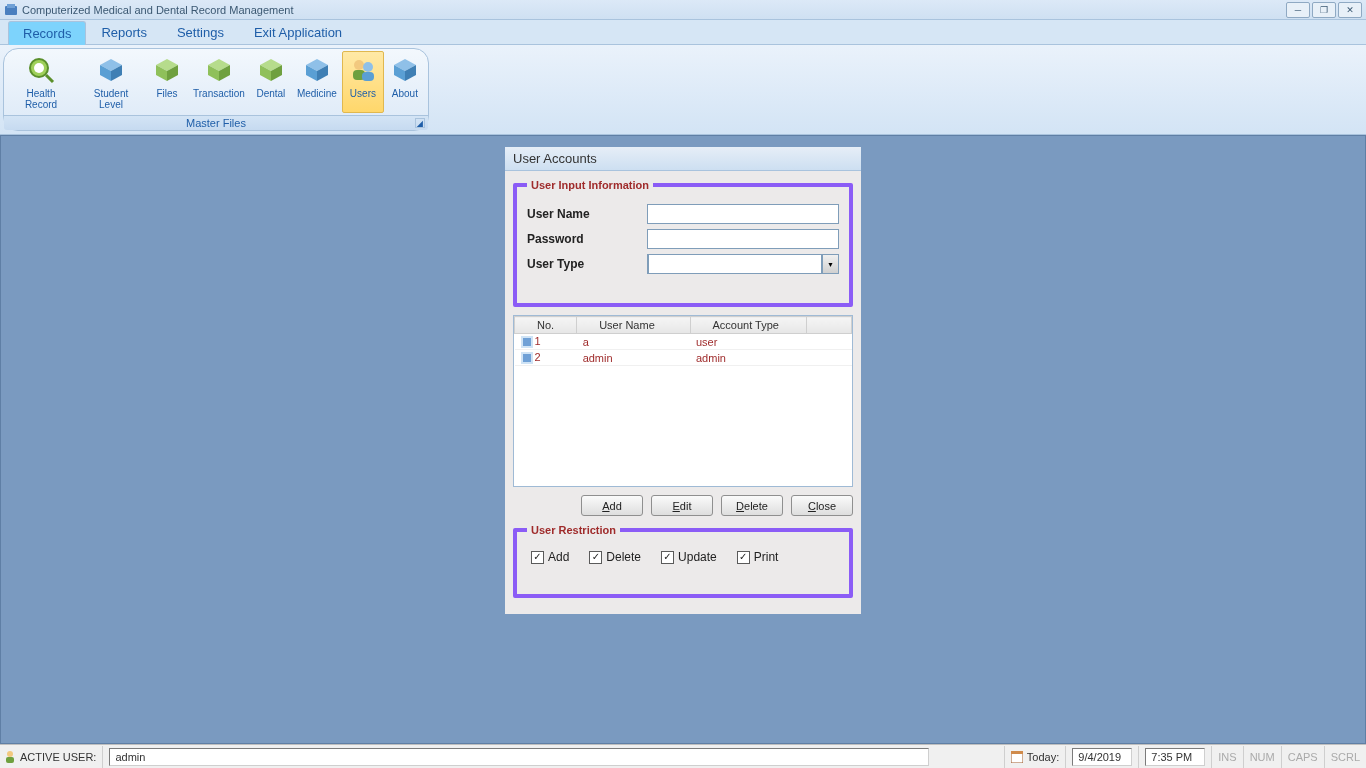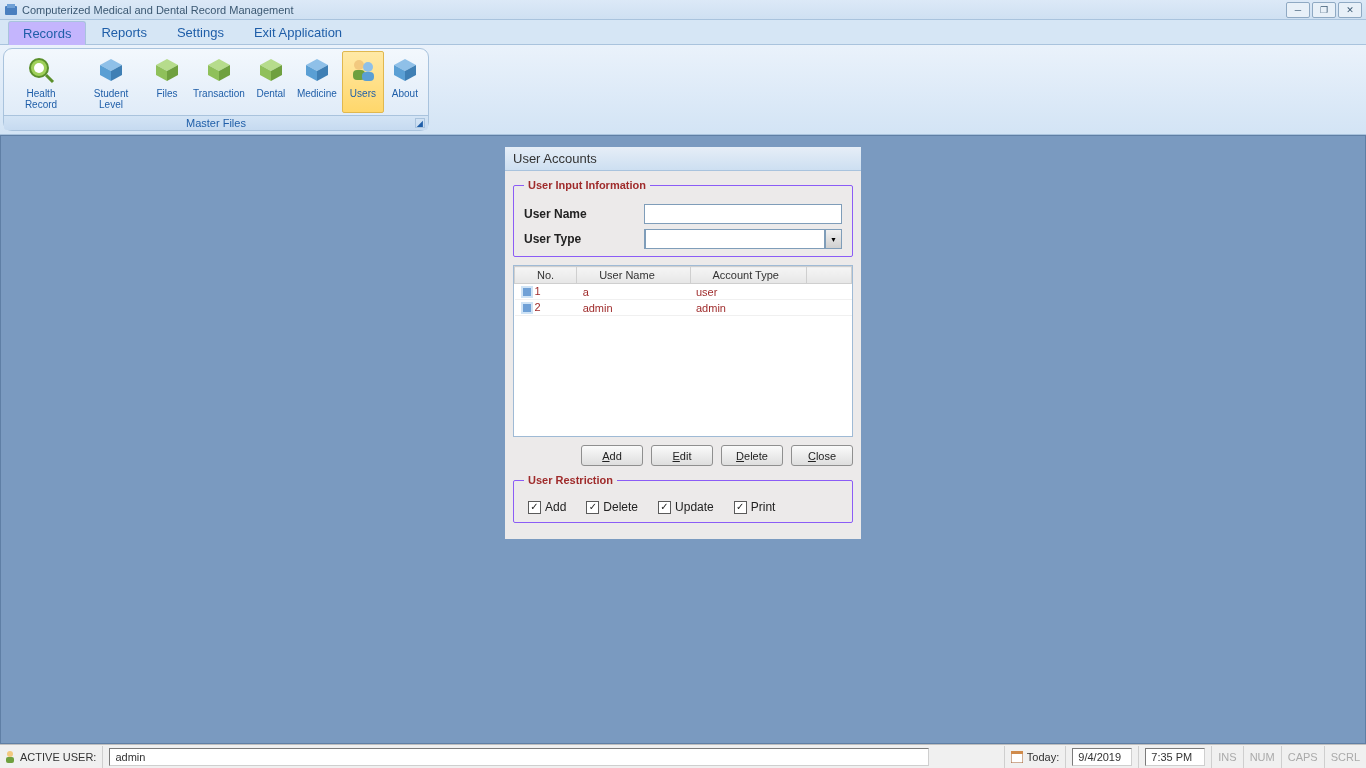--- a/index.html
+++ b/index.html
@@ -7,42 +7,42 @@
 
 
 .titlebar { height:20px; background:linear-gradient(#dce9f7,#cfe0f2); border-bottom:1px solid #a9c3dd; display:flex; align-items:center; padding:0 4px; font-size:11px; color:#3b5872; }
 .titlebar .app-icon { width:14px; height:14px; margin-right:4px; }
 .titlebar .spacer { flex:1; }
 .titlebar .win-btn { width:24px; height:16px; margin-left:2px; border:1px solid #8fa9c3; background:#e8f0f8; border-radius:2px; display:flex; align-items:center; justify-content:center; font-size:9px; color:#3b5872; cursor:default; }
 
 
 .menubar { height:25px; background:#d6e6f5; border-bottom:1px solid #a9c3dd; display:flex; align-items:flex-end; padding-left:8px; }
 .menubar .tab { padding:4px 14px; font-size:13px; color:#1f5ea8; cursor:default; border:1px solid transparent; border-bottom:none; border-top-left-radius:3px; border-top-right-radius:3px; }
-.menubar .tab.active { background:#c4b5fd; border-color:#a9c3dd; position:relative; top:1px; }
+.menubar .tab.active { background:#7dd3fc; border-color:#a9c3dd; position:relative; top:1px; }
 
 
 .ribbon { height:90px; background:linear-gradient(#eaf2fb,#d3e4f5); border-bottom:1px solid #a9c3dd; padding:3px; }
-.ribbon-group { height:83px; border:1px solid #a9c3dd; border-radius:9px; background:linear-gradient(#f3f8fd,#dce9f7); display:inline-flex; flex-direction:column; }
+.ribbon-group { height:83px; border:1px solid #a9c3dd; border-radius:15px; background:linear-gradient(#f3f8fd,#dce9f7); display:inline-flex; flex-direction:column; }
 .ribbon-items { display:flex; padding:2px; }
 .ribbon-item { display:flex; flex-direction:column; align-items:center; justify-content:flex-start; padding:2px 4px; min-width:40px; font-size:10px; color:#1f5ea8; text-align:center; cursor:default; border:1px solid transparent; border-radius:2px; }
 .ribbon-item.selected { background:linear-gradient(#ffe9a6,#ffd76b); border-color:#e0b84f; }
 .ribbon-item .ico { width:32px; height:32px; margin-bottom:2px; display:flex; align-items:center; justify-content:center; }
 .ribbon-item .lbl { line-height:11px; max-width:60px; }
 .ribbon-caption { height:16px; background:linear-gradient(#d3e4f5,#c6daf0); border-top:1px solid #a9c3dd; display:flex; align-items:center; justify-content:center; font-size:11px; color:#1f5ea8; position:relative; border-bottom-left-radius:3px; border-bottom-right-radius:3px;}
 .ribbon-caption .launcher { position:absolute; right:3px; font-size:8px; color:#1f5ea8; border:1px solid #a9c3dd; width:10px; height:10px; display:flex; align-items:center; justify-content:center; }
 
 
 .client { position:absolute; top:135px; left:0; right:0; bottom:24px; background:#7a9ac0; border:1px solid #5f7fa5; }
 
 
 .panel { position:absolute; left:503px; top:10px; width:358px; background:#eceaea; border:1px solid #7a9ac0; }
 .panel-title { height:24px; background:linear-gradient(#e6eef7,#cddff1); border-bottom:1px solid #a9c3dd; display:flex; align-items:center; padding:0 8px; font-size:13px; color:#333; }
 .panel-body { padding:8px; background:#eceaea; }
 
-fieldset { border:1px solid #8b5cf6; border-radius:2px; padding:8px 10px 2px; margin-bottom:8px; }
+fieldset { border:4px solid #8b5cf6; border-radius:2px; padding:8px 10px 24px; margin-bottom:8px; }
 fieldset legend { font-size:11px; font-weight:bold; color:#9f2b2b; padding:0 4px; }
 
 .form-row { display:flex; align-items:center; margin:5px 0; }
 .form-row label { width:120px; font-size:12px; font-weight:bold; color:#222; }
 .form-row input[type=text],.form-row input[type=password] { flex:1; height:20px; border:1px solid #7f9db9; background:#fff; font-size:12px; padding:0 3px; }
 .form-row .combo { flex:1; height:20px; border:1px solid #7f9db9; background:#fff; display:flex; align-items:center; }
 .combo .combo-input { flex:1; height:18px; border:none; outline:none; font-size:12px; padding:0 3px; }
 .combo .combo-btn { width:16px; height:18px; background:linear-gradient(#f0f0f0,#d0d0d0); border-left:1px solid #7f9db9; display:flex; align-items:center; justify-content:center; font-size:7px; }
 
 
@@ -188,20 +188,24 @@
 
 <div class="client">
   <div class="panel">
     <div class="panel-title">User Accounts</div>
     <div class="panel-body">
       <fieldset>
         <legend>User Input Information</legend>
         <div class="form-row">
           <label>User Name</label>
           <input type="text" style="">
+        </div>
+        <div class="form-row">
+          <label>Password</label>
+          <input type="password" style="">
         </div>
         <div class="form-row">
           <label>User Type</label>
           <div class="combo">
             <input class="combo-input" type="text" style="">
             <span class="combo-btn">▼</span>
           </div>
         </div>
       </fieldset>
 

